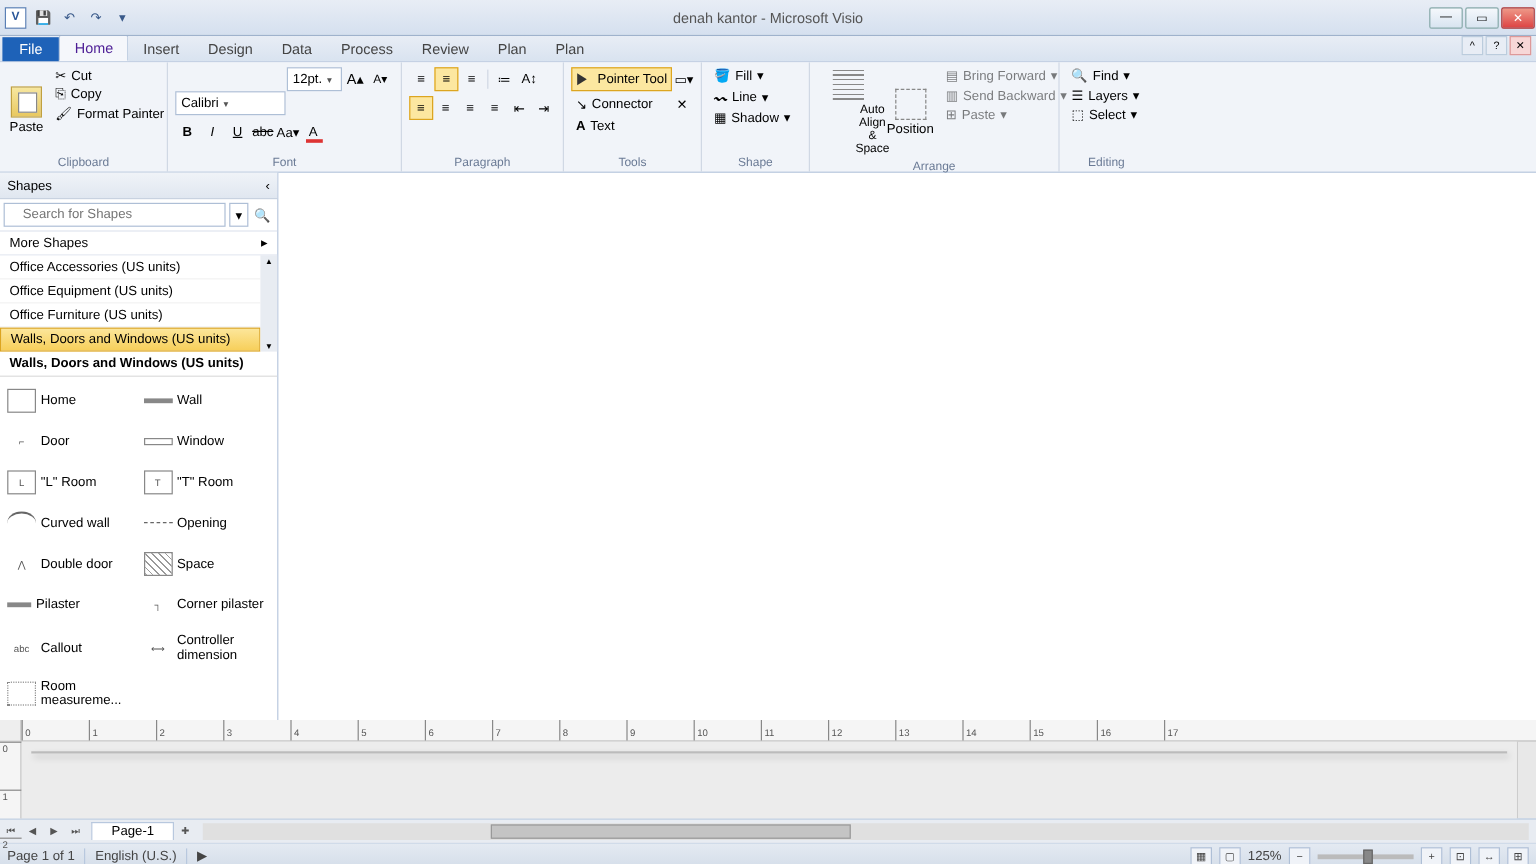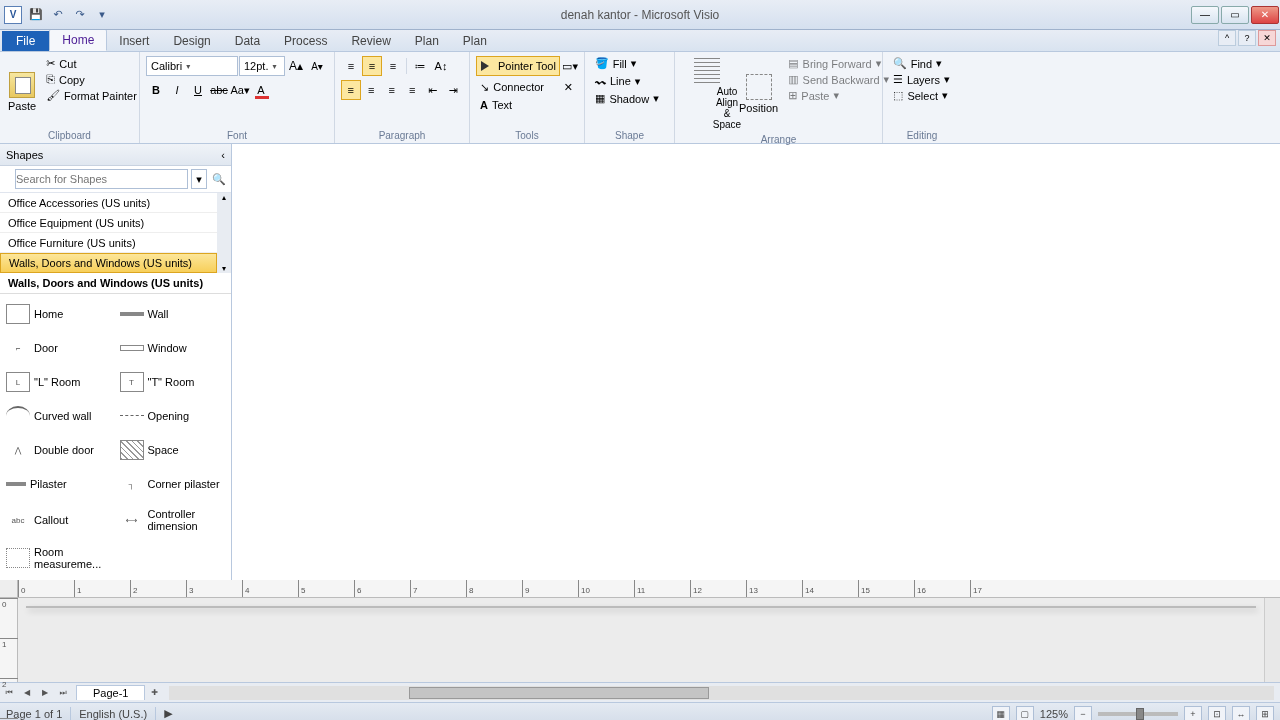--- a/index.html
+++ b/index.html
@@ -37,21 +37,21 @@
 .icon-row { display: flex; gap: 1px; }
 .mini-btn { width: 20px; height: 20px; display: flex; align-items: center; justify-content: center; cursor: pointer; border: 1px solid transparent; }
 .active-highlight { background: #fce7a0 !important; border: 1px solid #dca520 !important; }
 .sep { width: 1px; background: #d0d8e4; margin: 2px 2px; }
 
 
 .workspace { display: flex; height: 558px; flex-direction: column; }
 .shapes-panel { width: 232px; background: #fff; border-right: 1px solid #b8c8de; display: flex; flex-direction: column; }
 .shapes-header { height: 22px; background: linear-gradient(#f0f3f8, #e0e7f0); border-bottom: 1px solid #c8d2e0; display: flex; align-items: center; justify-content: space-between; padding: 0 6px; font-size: 12px; }
 .search-row { display: flex; padding: 3px; gap: 3px; border-bottom: 1px solid #e0e5ee; }
-.search-input { flex: 1; border: 1px solid #aebfd6; height: 20px; padding: 0 0; margin-left: 12px; }
+.search-input { flex: 1; border: 1px solid #aebfd6; height: 20px; padding: 0 15px; }
 .more-shapes { height: 20px; display: flex; align-items: center; justify-content: space-between; padding: 0 8px; border-bottom: 1px solid #e0e5ee; cursor: pointer; }
 .cat-item { height: 20px; display: flex; align-items: center; padding: 0 8px; border-bottom: 1px solid #eee; cursor: pointer; background: #fff; }
 .cat-item.selected { background: linear-gradient(#fce69a,#f7cf5a); border: 1px solid #dca520; }
 .cat-scrollbar { width: 14px; background: #e8ecf2; }
 .cat-wrap { display: flex; }
 .cat-list { flex: 1; }
 .stencil-title { padding: 4px 8px; font-weight: bold; border-bottom: 1px solid #ddd; }
 .stencil-grid { display: grid; grid-template-columns: 1fr 1fr; gap: 2px 4px; padding: 4px; overflow: hidden;}
 .shape-item { display: flex; align-items: center; gap: 4px; padding: 6px 2px; cursor: pointer; }
 .shape-ico { width: 24px; height: 20px; border: 1px solid #888; background: #fff; display:flex; align-items:center; justify-content:center; font-size:8px; color:#555; flex-shrink:0;}
@@ -149,21 +149,21 @@
             <span>Format Painter</span>
           </div>
       </div>
     </div>
     <div class="rgroup-label">Clipboard</div>
   </div>
 
   <div class="rgroup" style="width:195px;">
     <div class="rgroup-body" style="flex-direction:column;gap:4px;">
       <div class="icon-row">
-        <div class="combo" style="width:92px;">
+        <div class="combo" style="width:92px;margin-top:20px;">
             <span>Calibri</span>
             <span class="caret">▾</span>
           </div>
         <div class="combo" style="width:46px;">
             <span>12pt.</span>
             <span class="caret">▾</span>
           </div>
         <div class="mini-btn" style="font-size:12px;">A▴</div>
         <div class="mini-btn" style="font-size:10px;">A▾</div>
       </div>
@@ -277,20 +277,24 @@
 
   <div class="shapes-panel">
     <div class="shapes-header">
       <span>Shapes</span>
       <span style="cursor:pointer;">‹</span>
     </div>
     <div class="search-row">
       <input class="search-input" placeholder="Search for Shapes" style="">
       <div style="width:16px;display:flex;align-items:center;justify-content:center;border:1px solid #aebfd6;cursor:pointer;">▾</div>
       <div style="width:18px;display:flex;align-items:center;justify-content:center;cursor:pointer;">🔍</div>
+    </div>
+    <div class="more-shapes">
+      <span>More Shapes</span>
+        <span>▸</span>
     </div>
     <div class="cat-wrap">
       <div class="cat-list">
         <div class="cat-item">Office Accessories (US units)</div>
         <div class="cat-item">Office Equipment (US units)</div>
         <div class="cat-item">Office Furniture (US units)</div>
         <div class="cat-item selected">Walls, Doors and Windows (US units)</div>
       </div>
       <div class="cat-scrollbar" style="position:relative;">
         <div style="font-size:8px;text-align:center;">▴</div>

